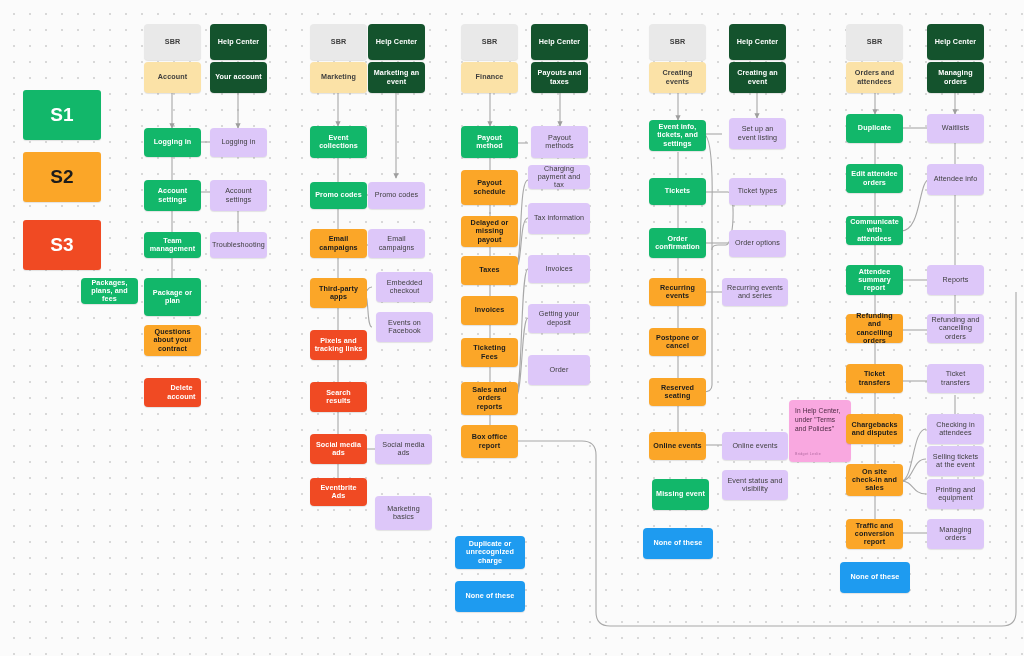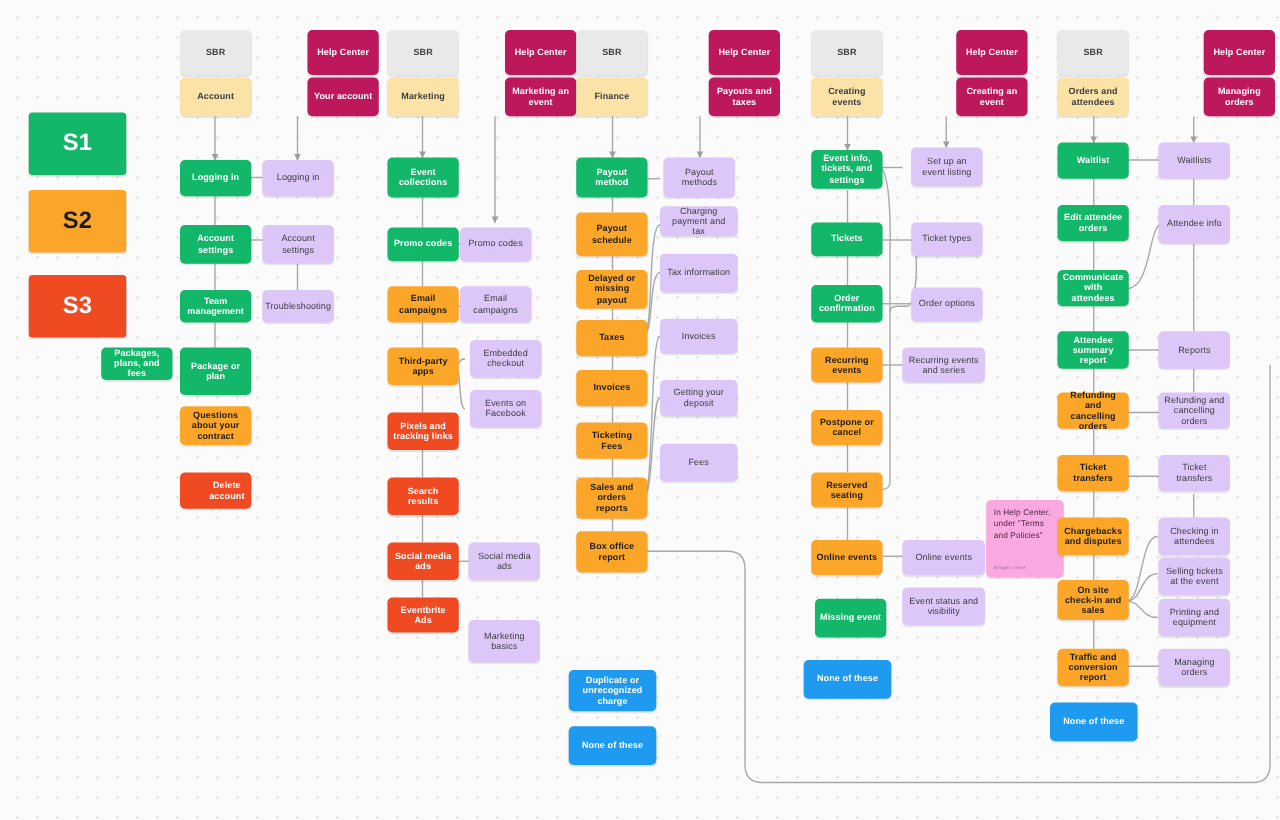--- a/index.html
+++ b/index.html
@@ -23,21 +23,21 @@
     line-height:1.15;
     padding:2px 4px;
     box-shadow:0 1px 1px rgba(0,0,0,.10);
     font-size:7.2px;
     font-weight:700;
     letter-spacing:.1px;
     z-index:4;
   }
   .n-grey   { background:#e9e9e9; color:#3d3d3d; }
   .n-cream  { background:#fbe2a7; color:#3d3d3d; }
-  .n-purple { background:#be185d; color:#ffffff;margin-left:36px; }
+  .n-purple { background:#14532d; color:#ffffff; }
   .n-lilac  { background:#ddc7f9; color:#3d3d3d; font-weight:400; }
   .n-green  { background:#12b76a; color:#ffffff; }
   .n-orange { background:#fba628; color:#1c1c1c; }
   .n-red    { background:#f04a23; color:#ffffff; }
   .n-blue   { background:#1e9bf0; color:#ffffff; }
   .n-pink   { background:#f9a8e0; color:#4a2740; font-weight:400;
               align-items:flex-start; justify-content:flex-start;
               text-align:left; padding:7px 6px; font-size:6.6px; line-height:1.35; }
 
   .legend{ font-size:19px; font-weight:700; border-radius:3px; }
@@ -196,21 +196,21 @@
   <div class="node n-lilac" style="left:531px; top:126px; width:57px; height:32px;">Payout methods</div>
   <div class="node n-orange" style="left:461px; top:170px; width:57px; height:35px;">Payout schedule</div>
   <div class="node n-lilac" style="left:528px; top:165px; width:62px; height:24px;">Charging payment and tax</div>
   <div class="node n-orange" style="left:461px; top:216px; width:57px; height:31px;">Delayed or missing payout</div>
   <div class="node n-lilac" style="left:528px; top:203px; width:62px; height:31px;">Tax information</div>
   <div class="node n-orange" style="left:461px; top:256px; width:57px; height:29px;">Taxes</div>
   <div class="node n-lilac" style="left:528px; top:255px; width:62px; height:28px;">Invoices</div>
   <div class="node n-orange" style="left:461px; top:296px; width:57px; height:29px;">Invoices</div>
   <div class="node n-lilac" style="left:528px; top:304px; width:62px; height:29px;">Getting your deposit</div>
   <div class="node n-orange" style="left:461px; top:338px; width:57px; height:29px;">Ticketing Fees</div>
-  <div class="node n-lilac" style="left:528px; top:355px; width:62px; height:30px;">Fees</div>
+  <div class="node n-lilac" style="left:528px; top:355px; width:62px; height:30px;">Order</div>
   <div class="node n-orange" style="left:461px; top:382px; width:57px; height:33px;">Sales and orders reports</div>
   <div class="node n-orange" style="left:461px; top:425px; width:57px; height:33px;">Box office report</div>
   <div class="node n-blue" style="left:455px; top:536px; width:70px; height:33px;">Duplicate or unrecognized charge</div>
   <div class="node n-blue" style="left:455px; top:581px; width:70px; height:31px;">None of these</div>
 
   <div class="node n-grey" style="left:649px; top:24px;  width:57px; height:36px;">SBR</div>
   <div class="node n-purple" style="left:729px; top:24px;  width:57px; height:36px;">Help Center</div>
   <div class="node n-cream" style="left:649px; top:62px;  width:57px; height:31px;">Creating events</div>
   <div class="node n-purple" style="left:729px; top:62px;  width:57px; height:31px;">Creating an event</div>
   <div class="node n-green" style="left:649px; top:120px; width:57px; height:31px;">Event info, tickets, and settings</div>
@@ -231,21 +231,21 @@
 
   <div class="node n-pink" style="left:789px; top:400px; width:62px; height:62px;">
     <span>In Help Center, under "Terms and Policies"</span>
     <span class="sticky-sig">Bridget Leslie</span>
   </div>
 
   <div class="node n-grey" style="left:846px; top:24px;  width:57px; height:36px;">SBR</div>
   <div class="node n-purple" style="left:927px; top:24px;  width:57px; height:36px;">Help Center</div>
   <div class="node n-cream" style="left:846px; top:62px;  width:57px; height:31px;">Orders and attendees</div>
   <div class="node n-purple" style="left:927px; top:62px;  width:57px; height:31px;">Managing orders</div>
-  <div class="node n-green" style="left:846px; top:114px; width:57px; height:29px;">Waitlist</div>
+  <div class="node n-green" style="left:846px; top:114px; width:57px; height:29px;">Duplicate</div>
   <div class="node n-lilac" style="left:927px; top:114px; width:57px; height:29px;">Waitlists</div>
   <div class="node n-green" style="left:846px; top:164px; width:57px; height:29px;">Edit attendee orders</div>
   <div class="node n-lilac" style="left:927px; top:164px; width:57px; height:31px;">Attendee info</div>
   <div class="node n-green" style="left:846px; top:216px; width:57px; height:29px;">Communicate with attendees</div>
   <div class="node n-green" style="left:846px; top:265px; width:57px; height:30px;">Attendee summary report</div>
   <div class="node n-lilac" style="left:927px; top:265px; width:57px; height:30px;">Reports</div>
   <div class="node n-orange" style="left:846px; top:314px; width:57px; height:29px;">Refunding and cancelling orders</div>
   <div class="node n-lilac" style="left:927px; top:314px; width:57px; height:29px;">Refunding and cancelling orders</div>
   <div class="node n-orange" style="left:846px; top:364px; width:57px; height:29px;">Ticket transfers</div>
   <div class="node n-lilac" style="left:927px; top:364px; width:57px; height:29px;">Ticket transfers</div>

